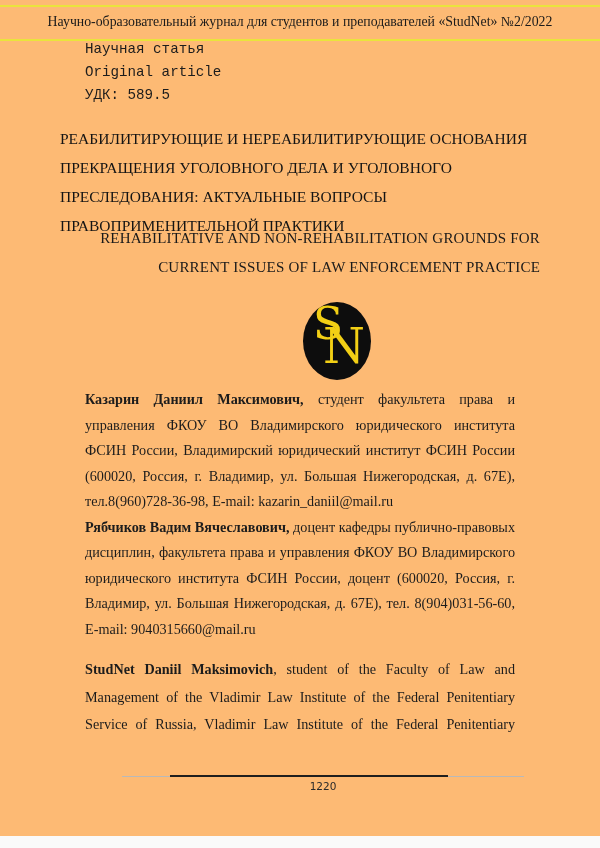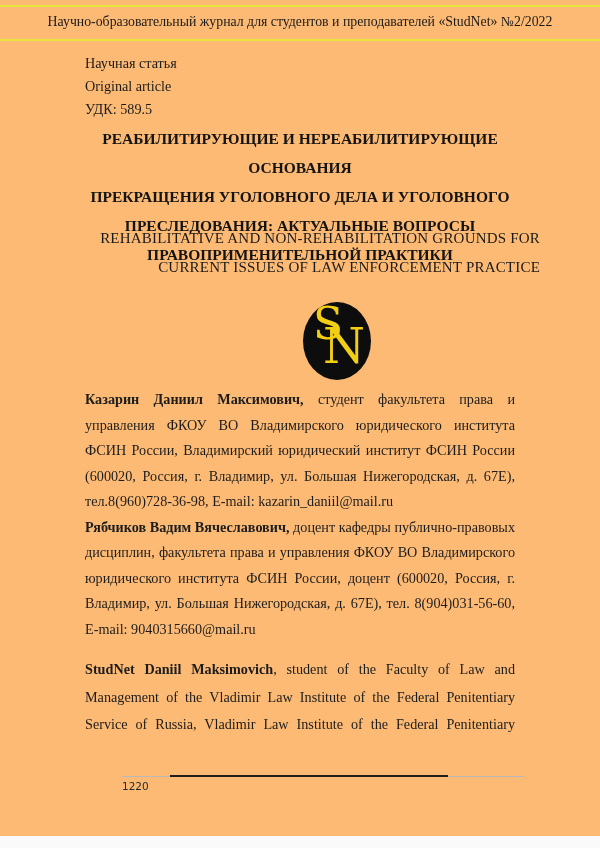--- a/index.html
+++ b/index.html
@@ -16,27 +16,27 @@
   
   .hrule{position:absolute;left:0;right:0;height:2px;background:#e9e43c;}
   .hrule.top{top:5px;}
   .hrule.bottom{top:39px;}
   .journal-title{
     position:absolute;top:11px;left:0;right:0;
     text-align:center;font-size:13.8px;line-height:22px;color:#1a1a1a;
   }
 
   
-  .meta-block{position:absolute;top:52px;left:85px;width:430px;}
+  .meta-block{position:absolute;top:38px;left:85px;width:430px;font-family:Liberation Mono, monospace;}
   .meta-block p{margin:0;font-size:14.2px;line-height:23px;}
 
   
   .title-ru{
     position:absolute;top:124px;left:60px;width:480px;margin:0;
-    text-align:center;font-size:15.5px;font-weight:bold;line-height:29px;color:#141414;
+    text-align:left;font-size:15.5px;font-weight:normal;line-height:29px;color:#141414;
   }
   .title-en{
     position:absolute;top:224px;left:60px;width:480px;margin:0;
     text-align:right;font-size:15px;font-weight:normal;line-height:29px;color:#1a1a1a;
     letter-spacing:0.2px;
   }
 
   
   .logo{
     position:absolute;top:302px;left:303px;width:68px;height:78px;
@@ -60,21 +60,21 @@
     margin:0;font-size:14.2px;line-height:27.5px;
     text-align:justify;text-align-last:justify;
   }
   .authors-ru b,.authors-en b{font-weight:bold;}
 
   
   .footer-rule-light{position:absolute;top:776px;left:122px;width:402px;height:1px;background:#b9b9b9;}
   .footer-rule-dark{position:absolute;top:775px;left:170px;width:278px;height:2px;background:#1f1f1f;}
   .page-number{
     position:absolute;top:780px;left:122px;width:402px;
-    text-align:left;font-family:"DejaVu Sans","Liberation Sans",sans-serif;
+    text-align:center;font-family:"DejaVu Sans","Liberation Sans",sans-serif;
     font-size:10.5px;color:#2a2a2a;
   }
   .page-bottom-edge{position:absolute;left:0;right:0;top:836px;height:12px;background:#fafafa;}
 </style>
 </head>
 <body>
 
 <div class="page">
 
   <div class="hrule top" style="background: rgb(233, 228, 60);"></div>

